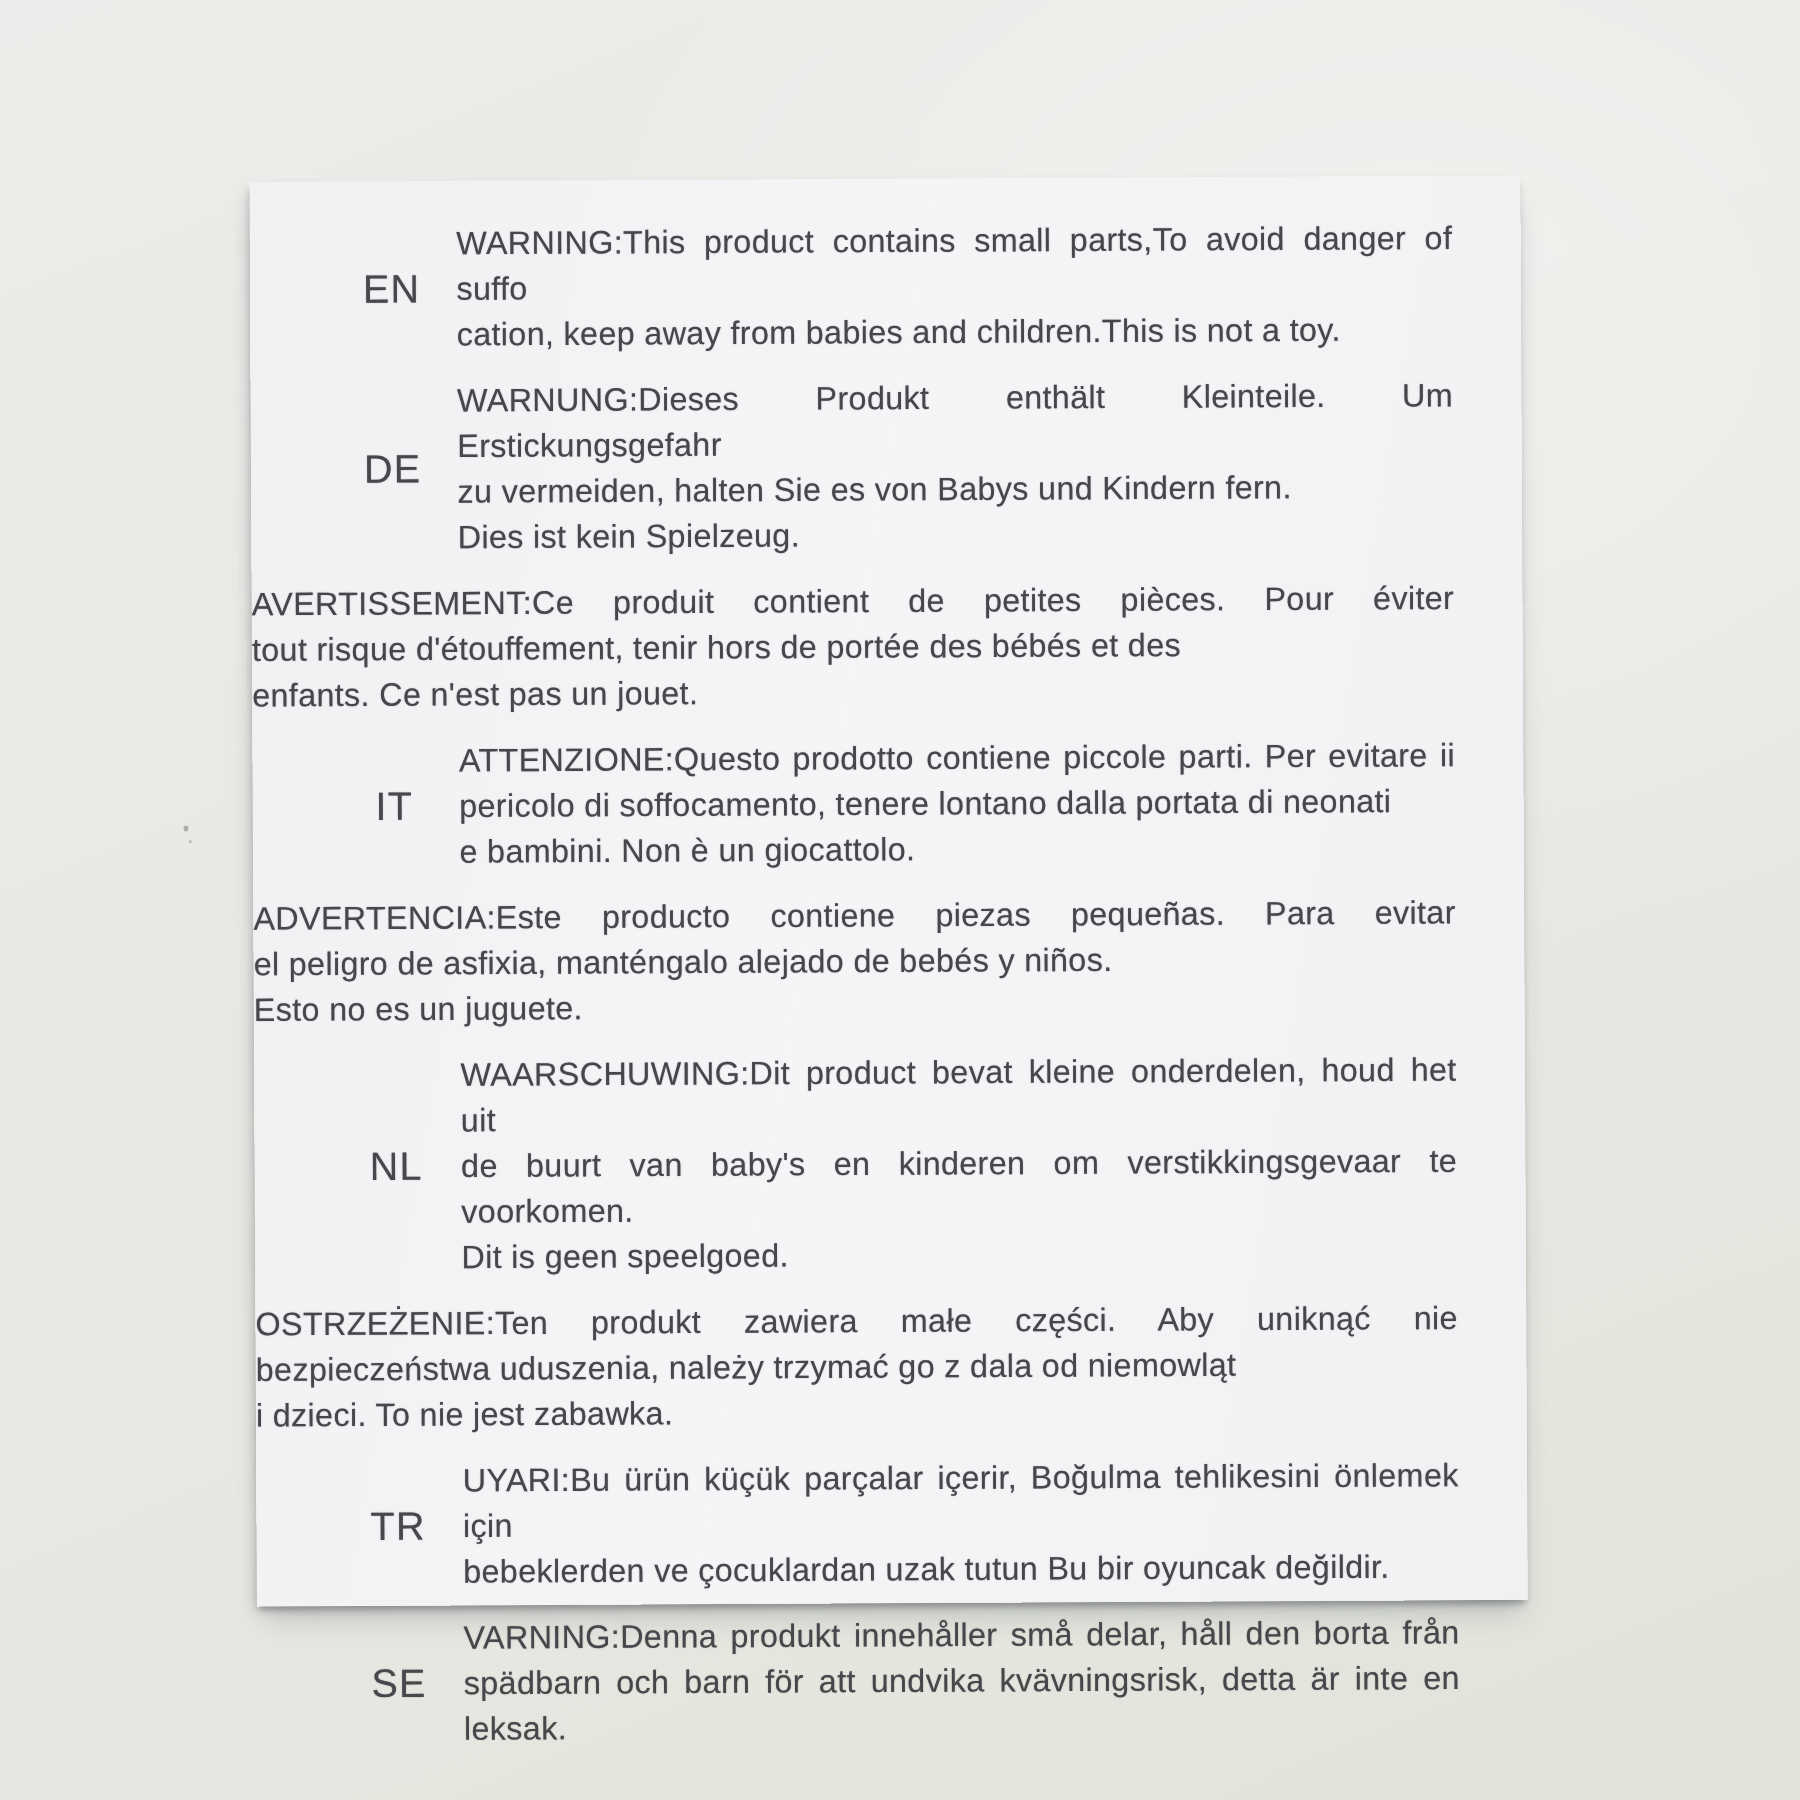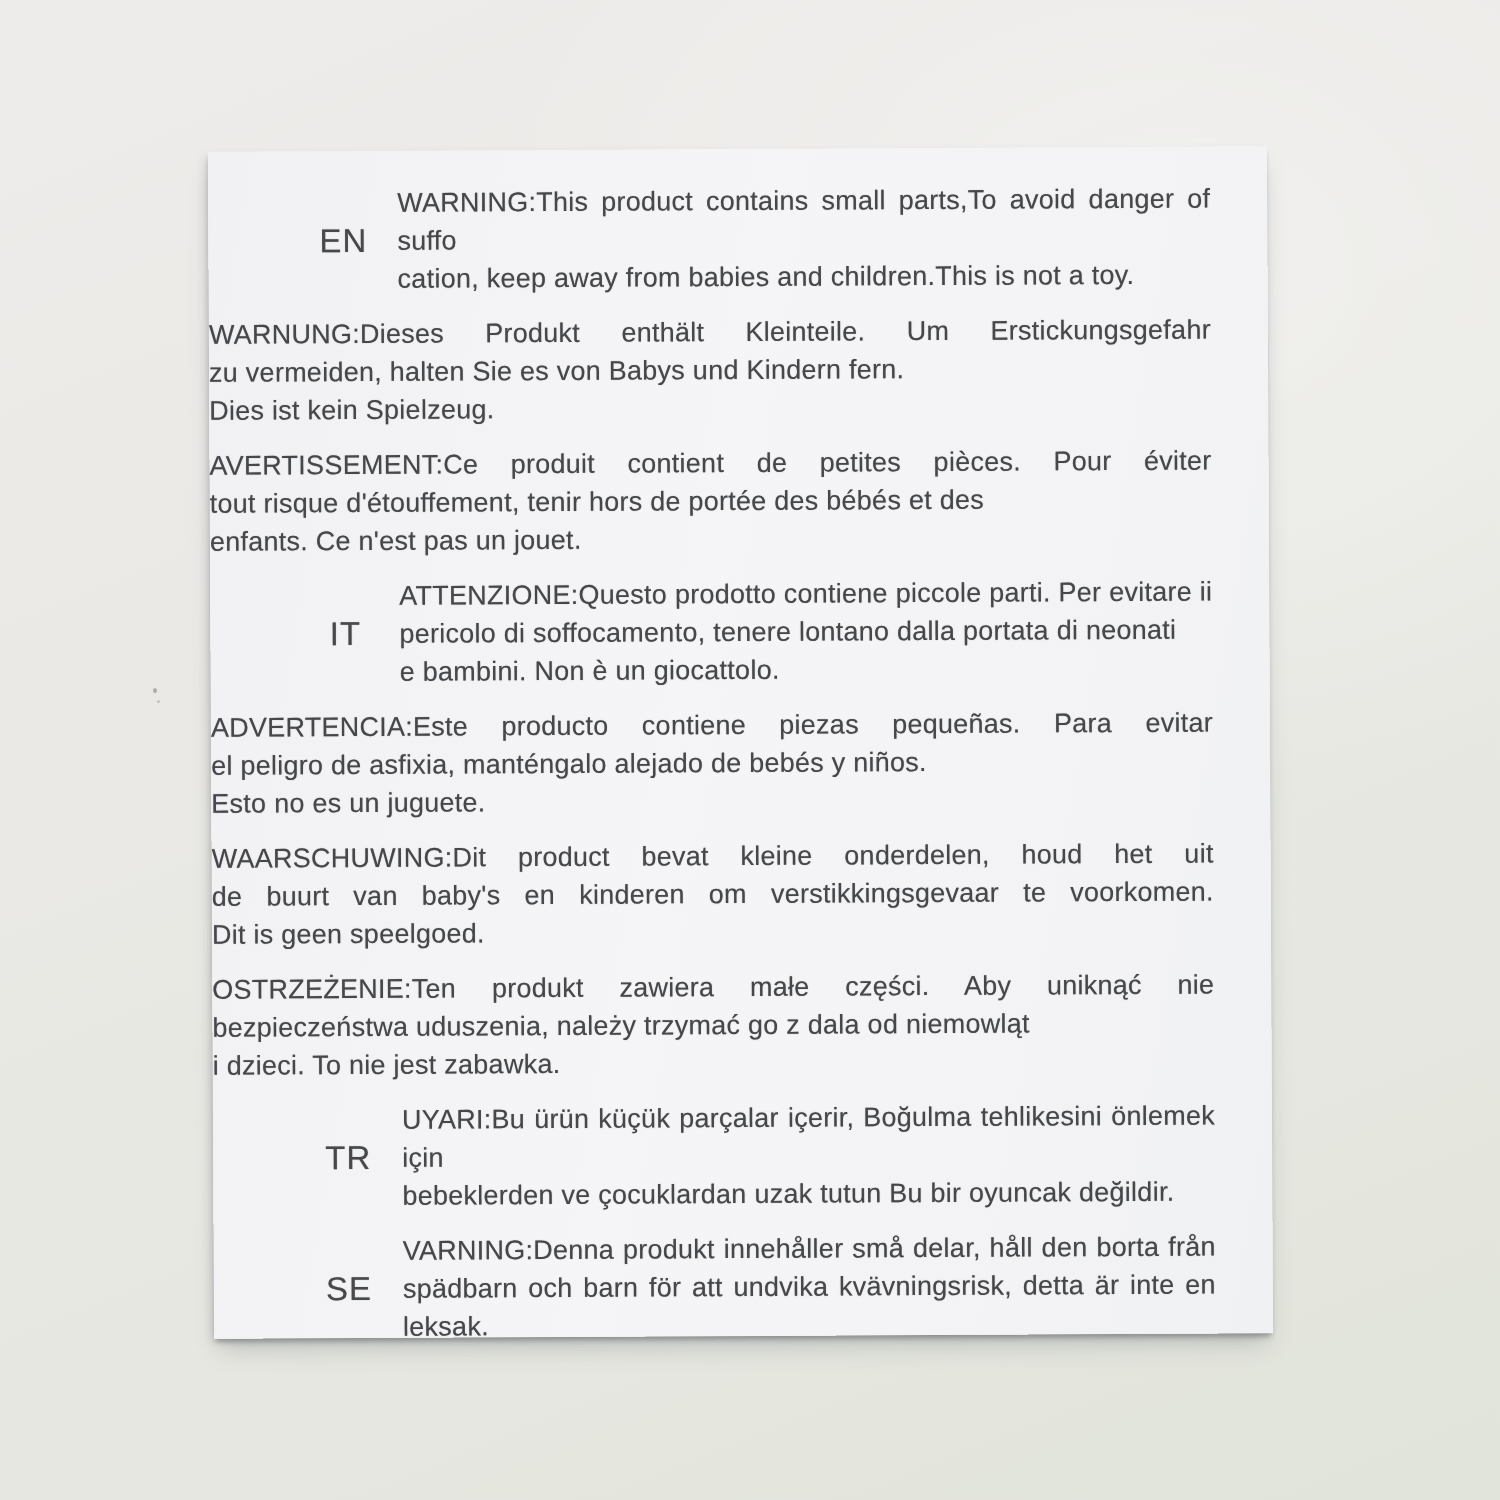--- a/index.html
+++ b/index.html
@@ -41,21 +41,20 @@
     flex: 0 0 172px;
     box-sizing: border-box;
     padding-left: 64px;
     display: flex;
     align-items: center;
     justify-content: center;
     font-size: 33px;
     letter-spacing: 1px;
     color: #46484b;
     text-shadow: 0 0 1px rgba(70,72,75,0.55);
-    margin-left: 17px;
   }
   .lines {
     flex: 1 1 auto;
     min-width: 0;
   }
   .line {
     font-size: 27px;
     line-height: 38px;
     letter-spacing: 0.25px;
     color: #45474a;
@@ -84,20 +83,21 @@
     <div id="blocks">
   <div class="block">
     <div class="lang">EN</div>
     <div class="lines">
             <div class="line fill">WARNING:This product contains small parts,To avoid danger of suffo</div>
             <div class="line">cation, keep away from babies and children.This is not a toy.</div>
           </div>
   </div>
 
   <div class="block">
+    <div class="lang">DE</div>
     <div class="lines">
             <div class="line fill">WARNUNG:Dieses Produkt enthält Kleinteile. Um Erstickungsgefahr</div>
             <div class="line">zu vermeiden, halten Sie es von Babys und Kindern fern.</div>
             <div class="line">Dies ist kein Spielzeug.</div>
           </div>
   </div>
 
   <div class="block">
     <div class="lines">
             <div class="line fill">AVERTISSEMENT:Ce produit contient de petites pièces. Pour éviter</div>
@@ -117,20 +117,21 @@
 
   <div class="block">
     <div class="lines">
             <div class="line fill">ADVERTENCIA:Este producto contiene piezas pequeñas. Para evitar</div>
             <div class="line">el peligro de asfixia, manténgalo alejado de bebés y niños.</div>
             <div class="line">Esto no es un juguete.</div>
           </div>
   </div>
 
   <div class="block">
+    <div class="lang">NL</div>
     <div class="lines">
             <div class="line fill">WAARSCHUWING:Dit product bevat kleine onderdelen, houd het uit</div>
             <div class="line fill">de buurt van baby's en kinderen om verstikkingsgevaar te voorkomen.</div>
             <div class="line">Dit is geen speelgoed.</div>
           </div>
   </div>
 
   <div class="block">
     <div class="lines">
             <div class="line fill">OSTRZEŻENIE:Ten produkt zawiera małe części. Aby uniknąć nie</div>

